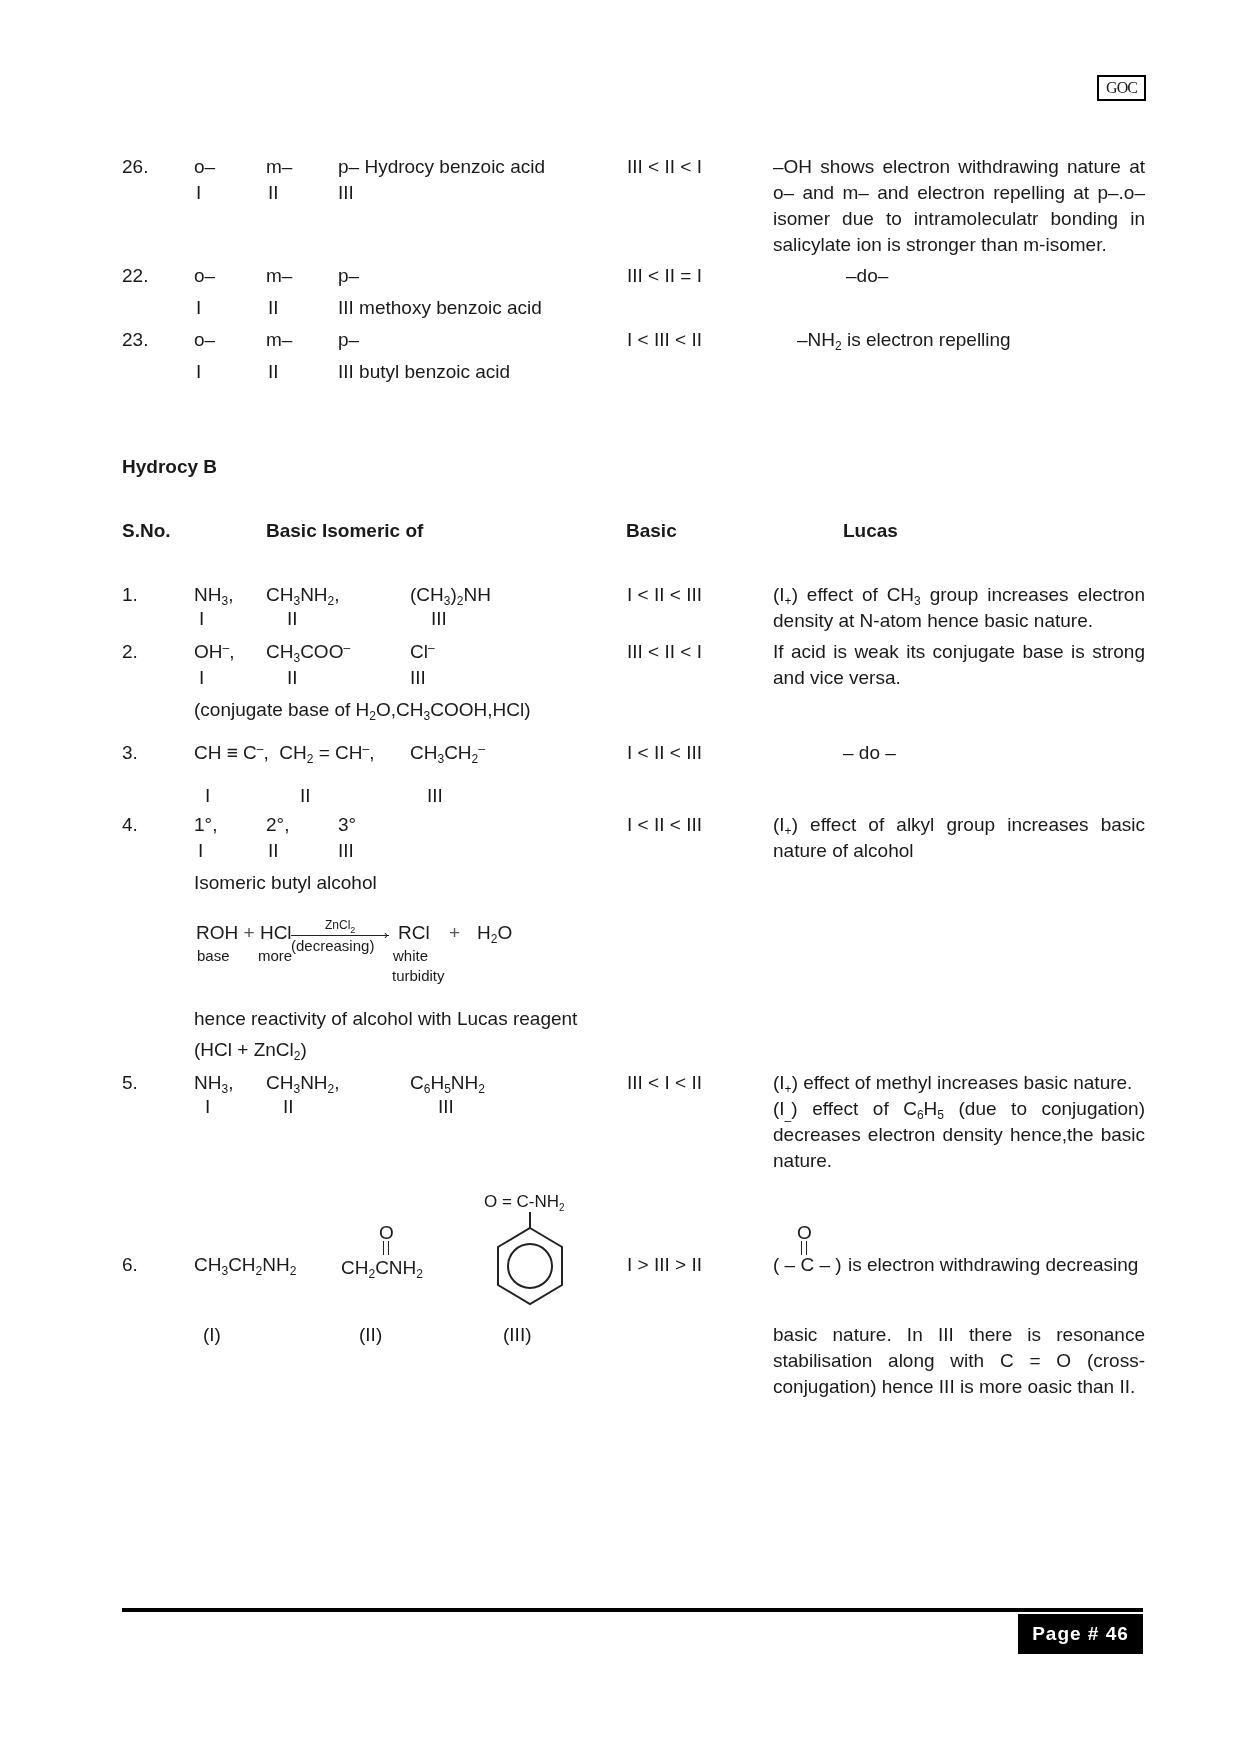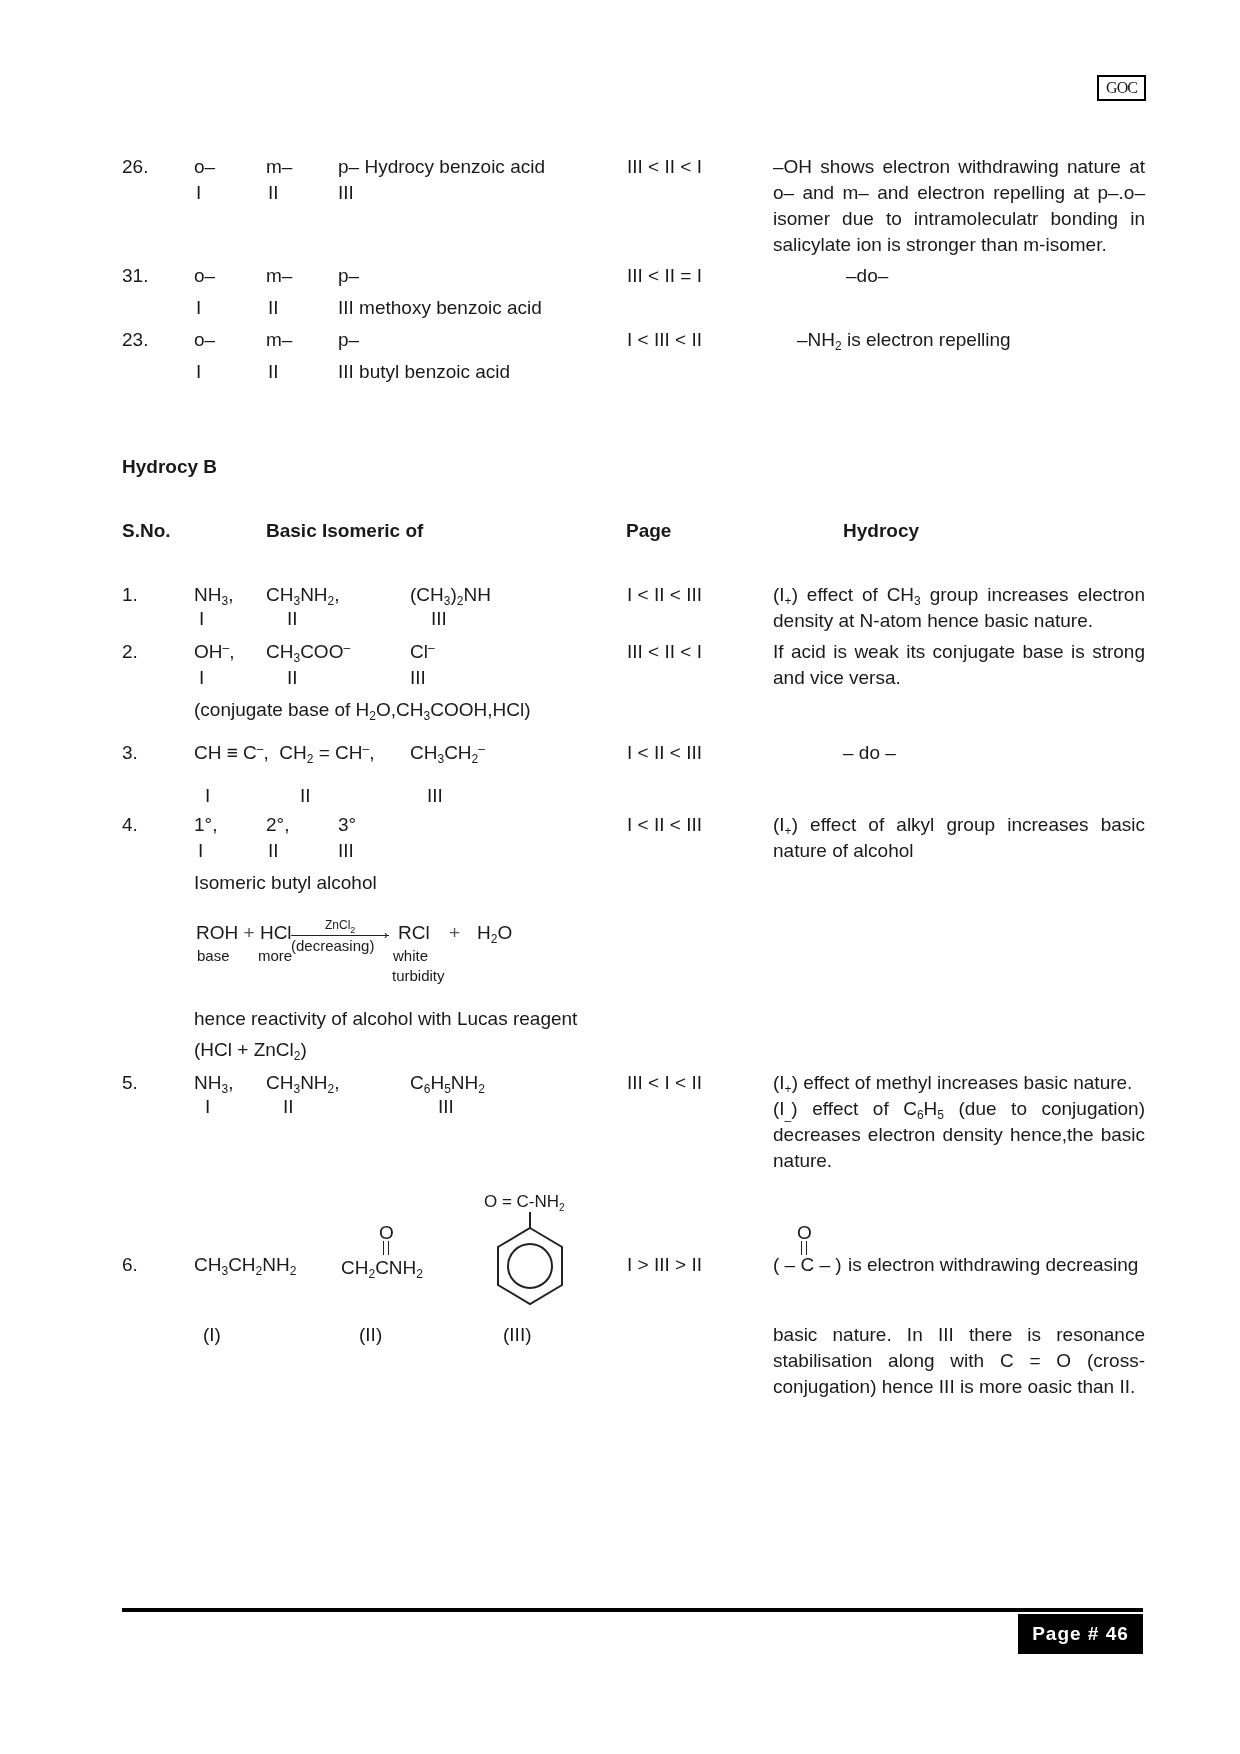--- a/index.html
+++ b/index.html
@@ -30,21 +30,21 @@
   <div class="abs t" style="left:266px;top:156px">m–</div>
   <div class="abs t" style="left:338px;top:156px">p– Hydrocy benzoic acid</div>
   <div class="abs t" style="left:196px;top:182px">I</div>
   <div class="abs t" style="left:268px;top:182px">II</div>
   <div class="abs t" style="left:338px;top:182px">III</div>
   <div class="abs t" style="left:627px;top:156px">III &lt; II &lt; I</div>
   <div class="factor" style="top:154px">–OH shows electron withdrawing nature at o– and m– and electron repelling at p–.o– isomer due to intramoleculatr bonding in salicylate ion is stronger than m-isomer.</div>
 </div>
 
 <div>
-  <div class="abs t" style="left:122px;top:265px">31.</div>
+  <div class="abs t" style="left:122px;top:265px">22.</div>
   <div class="abs t" style="left:194px;top:265px">o–</div>
   <div class="abs t" style="left:266px;top:265px">m–</div>
   <div class="abs t" style="left:338px;top:265px">p–</div>
   <div class="abs t" style="left:196px;top:297px">I</div>
   <div class="abs t" style="left:268px;top:297px">II</div>
   <div class="abs t" style="left:338px;top:297px">III methoxy benzoic acid</div>
   <div class="abs t" style="left:627px;top:265px">III &lt; II = I</div>
   <div class="abs t" style="left:846px;top:265px">–do–</div>
 </div>
 
@@ -58,22 +58,22 @@
   <div class="abs t" style="left:338px;top:361px">III  butyl benzoic acid</div>
   <div class="abs t" style="left:627px;top:329px">I &lt; III &lt; II</div>
   <div class="abs t" style="left:797px;top:329px"><span>–NH</span><sub>2</sub><span> is electron repelling</span></div>
 </div>
 
 <div class="abs t bold" style="left:122px;top:456px">Hydrocy B</div>
 
 <div>
   <div class="abs t bold" style="left:122px;top:520px">S.No.</div>
   <div class="abs t bold" style="left:266px;top:520px">Basic Isomeric of</div>
-  <div class="abs t bold" style="left:626px;top:520px">Page</div>
-  <div class="abs t bold" style="left:843px;top:520px">Hydrocy</div>
+  <div class="abs t bold" style="left:626px;top:520px">Basic</div>
+  <div class="abs t bold" style="left:843px;top:520px">Lucas</div>
 </div>
 
 <div>
   <div class="abs t" style="left:122px;top:584px">1.</div>
   <div class="abs t" style="left:194px;top:584px">NH<sub>3</sub>,</div>
   <div class="abs t" style="left:266px;top:584px">CH<sub>3</sub>NH<sub>2</sub>,</div>
   <div class="abs t" style="left:410px;top:584px">(CH<sub>3</sub>)<sub>2</sub>NH</div>
   <div class="abs t" style="left:199px;top:608px">I</div>
   <div class="abs t" style="left:287px;top:608px">II</div>
   <div class="abs t" style="left:431px;top:608px">III</div>

